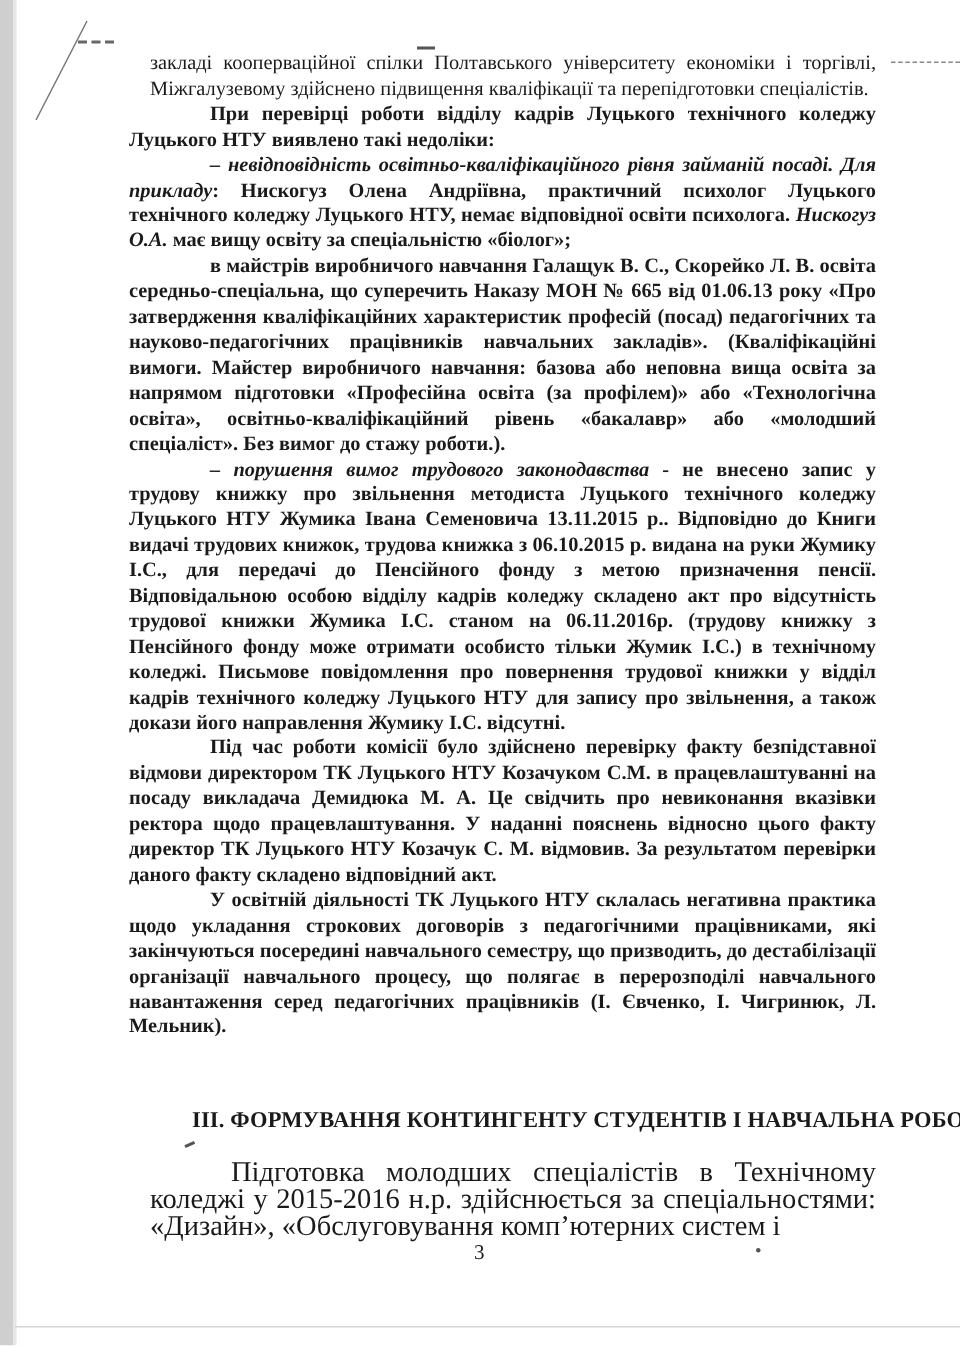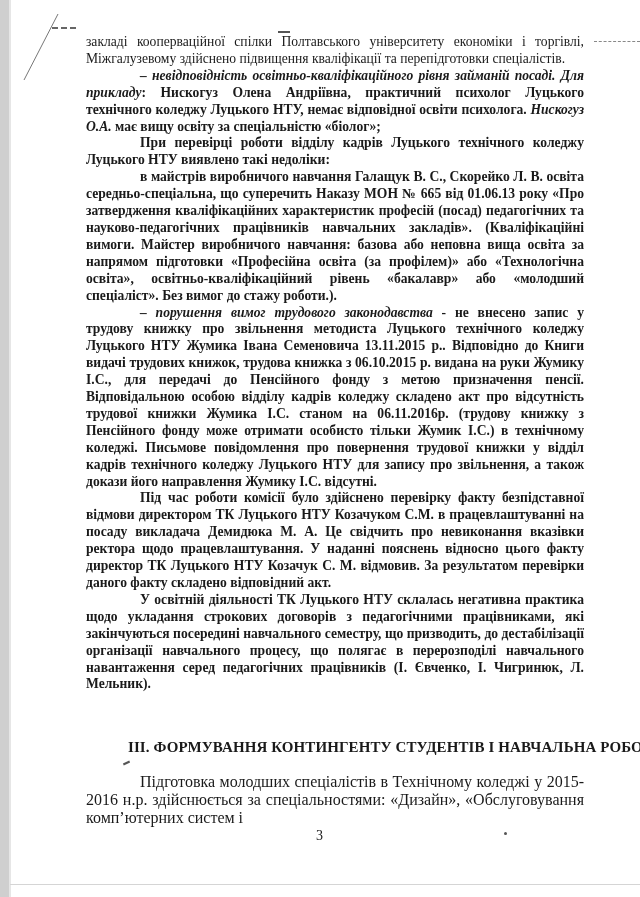--- a/index.html
+++ b/index.html
@@ -10,53 +10,53 @@
   .left-bar { position: absolute; left: 0; top: 0; width: 9px; height: 897px; background: #cfcfcf; }
   .left-bar-inner { position: absolute; left: 9px; top: 0; width: 2px; height: 897px; background: #e6e6e6; }
   .bottom-line { position: absolute; left: 10px; right: 0; top: 884px; height: 1px; background: #d5d5d5; }
   .pen-mark { position: absolute; left: 22px; top: 12px; width: 40px; height: 70px; }
   .top-dash-left { position: absolute; left: 52px; top: 27px; width: 24px; height: 2px; border-top: 2px dashed #666; }
   .top-dash-right { position: absolute; left: 594px; top: 41px; width: 46px; height: 1px; border-top: 1px dashed #888; }
   .mid-dash { position: absolute; left: 278px; top: 31px; width: 12px; border-top: 2px solid #555; }
 
   .page { position: absolute; left: 86px; top: 34px; width: 498px; }
   p { margin: 0; text-align: justify; font-size: 13.6px; line-height: 16.9px; }
-  .norm { font-weight: normal; }
+  .norm { font-weight: normal; margin-left: 14px; }
   .bold { font-weight: bold; }
   .ind { text-indent: 54px; }
   .it { font-style: italic; }
   .heading {
     position: absolute; left: 80px; top: 739px; width: 520px;
     font-size: 15px; font-weight: bold; letter-spacing: 0.1px; white-space: nowrap; margin-left: 48px;
   }
   .tail { position: absolute; left: 86px; top: 773px; width: 498px; }
-  .tail p { font-size: 16px; line-height: 18px; }
+  .tail p { font-size: 19px; line-height: 18px; }
   .page-num { position: absolute; left: 316px; top: 828px; font-size: 14px; }
   .speck { position: absolute; left: 504px; top: 832px; width: 3px; height: 3px; background: #555; border-radius: 50%; }
   .tick { position: absolute; left: 123px; top: 762px; width: 7px; border-top: 2px solid #555; transform: rotate(-25deg); }
 </style>
 </head>
 <body>
 
 <div class="left-bar"></div>
 <div class="left-bar-inner"></div>
 <svg class="pen-mark" viewBox="0 0 40 70">
   <line x1="36" y1="2" x2="2" y2="68" stroke="#777" stroke-width="1"></line>
 </svg>
 <div class="top-dash-left"></div>
 <div class="mid-dash"></div>
 <div class="top-dash-right"></div>
 
 <div class="page">
   <p class="norm" style="text-align:justify;text-align-last:justify;">закладі кооперваційної спілки Полтавського університету економіки і торгівлі,</p>
   <p class="norm">Міжгалузевому здійснено підвищення кваліфікації та перепідготовки спеціалістів.</p>
 
+  <p class="bold ind">При перевірці роботи відділу кадрів Луцького технічного коледжу Луцького НТУ виявлено такі недоліки:</p>
+
   <p class="bold ind"><span class="it">– невідповідність освітньо-кваліфікаційного рівня займаній посаді. Для прикладу</span><span>: Нискогуз Олена Андріївна, практичний психолог Луцького технічного коледжу Луцького НТУ, немає відповідної освіти психолога. </span><span class="it">Нискогуз О.А.</span><span>  має вищу освіту за спеціальністю «біолог»;</span></p>
-
-  <p class="bold ind">При перевірці роботи відділу кадрів Луцького технічного коледжу Луцького НТУ виявлено такі недоліки:</p>
 
   <p class="bold ind">в майстрів виробничого навчання Галащук В. С., Скорейко Л. В. освіта середньо-спеціальна, що суперечить Наказу МОН № 665 від 01.06.13 року «Про затвердження кваліфікаційних характеристик професій (посад) педагогічних та науково-педагогічних працівників навчальних закладів». (Кваліфікаційні вимоги. Майстер виробничого навчання: базова або неповна вища освіта за напрямом підготовки «Професійна освіта (за профілем)» або «Технологічна освіта», освітньо-кваліфікаційний рівень «бакалавр» або «молодший спеціаліст». Без вимог до стажу роботи.).</p>
 
   <p class="bold ind"><span class="it">– порушення вимог трудового законодавства</span><span> - не внесено запис у трудову книжку про звільнення методиста Луцького технічного коледжу Луцького НТУ Жумика Івана Семеновича 13.11.2015 р.. Відповідно до Книги видачі трудових книжок, трудова книжка з 06.10.2015 р. видана на руки Жумику І.С., для передачі до  Пенсійного фонду з метою призначення пенсії. Відповідальною особою відділу кадрів коледжу складено акт про відсутність трудової книжки Жумика І.С. станом на 06.11.2016р. (трудову книжку з Пенсійного фонду може отримати особисто тільки Жумик І.С.) в технічному коледжі. Письмове повідомлення про повернення трудової книжки у відділ кадрів технічного коледжу Луцького НТУ для запису про звільнення, а також докази його направлення Жумику І.С. відсутні.</span></p>
 
   <p class="bold ind">Під час роботи комісії було здійснено перевірку факту безпідставної відмови директором ТК Луцького НТУ Козачуком С.М. в працевлаштуванні на посаду викладача Демидюка М. А.  Це свідчить про невиконання вказівки ректора щодо працевлаштування. У наданні пояснень відносно цього факту директор ТК Луцького НТУ Козачук С. М. відмовив. За результатом перевірки даного факту складено відповідний акт.</p>
 
 
   <p class="bold ind">У освітній діяльності ТК Луцького НТУ склалась негативна практика щодо укладання строкових договорів з педагогічними працівниками, які закінчуються посередині навчального семестру, що призводить, до дестабілізації організації навчального процесу, що полягає в перерозподілі навчального навантаження серед педагогічних працівників (І. Євченко, І. Чигринюк, Л. Мельник).</p>
 </div>

